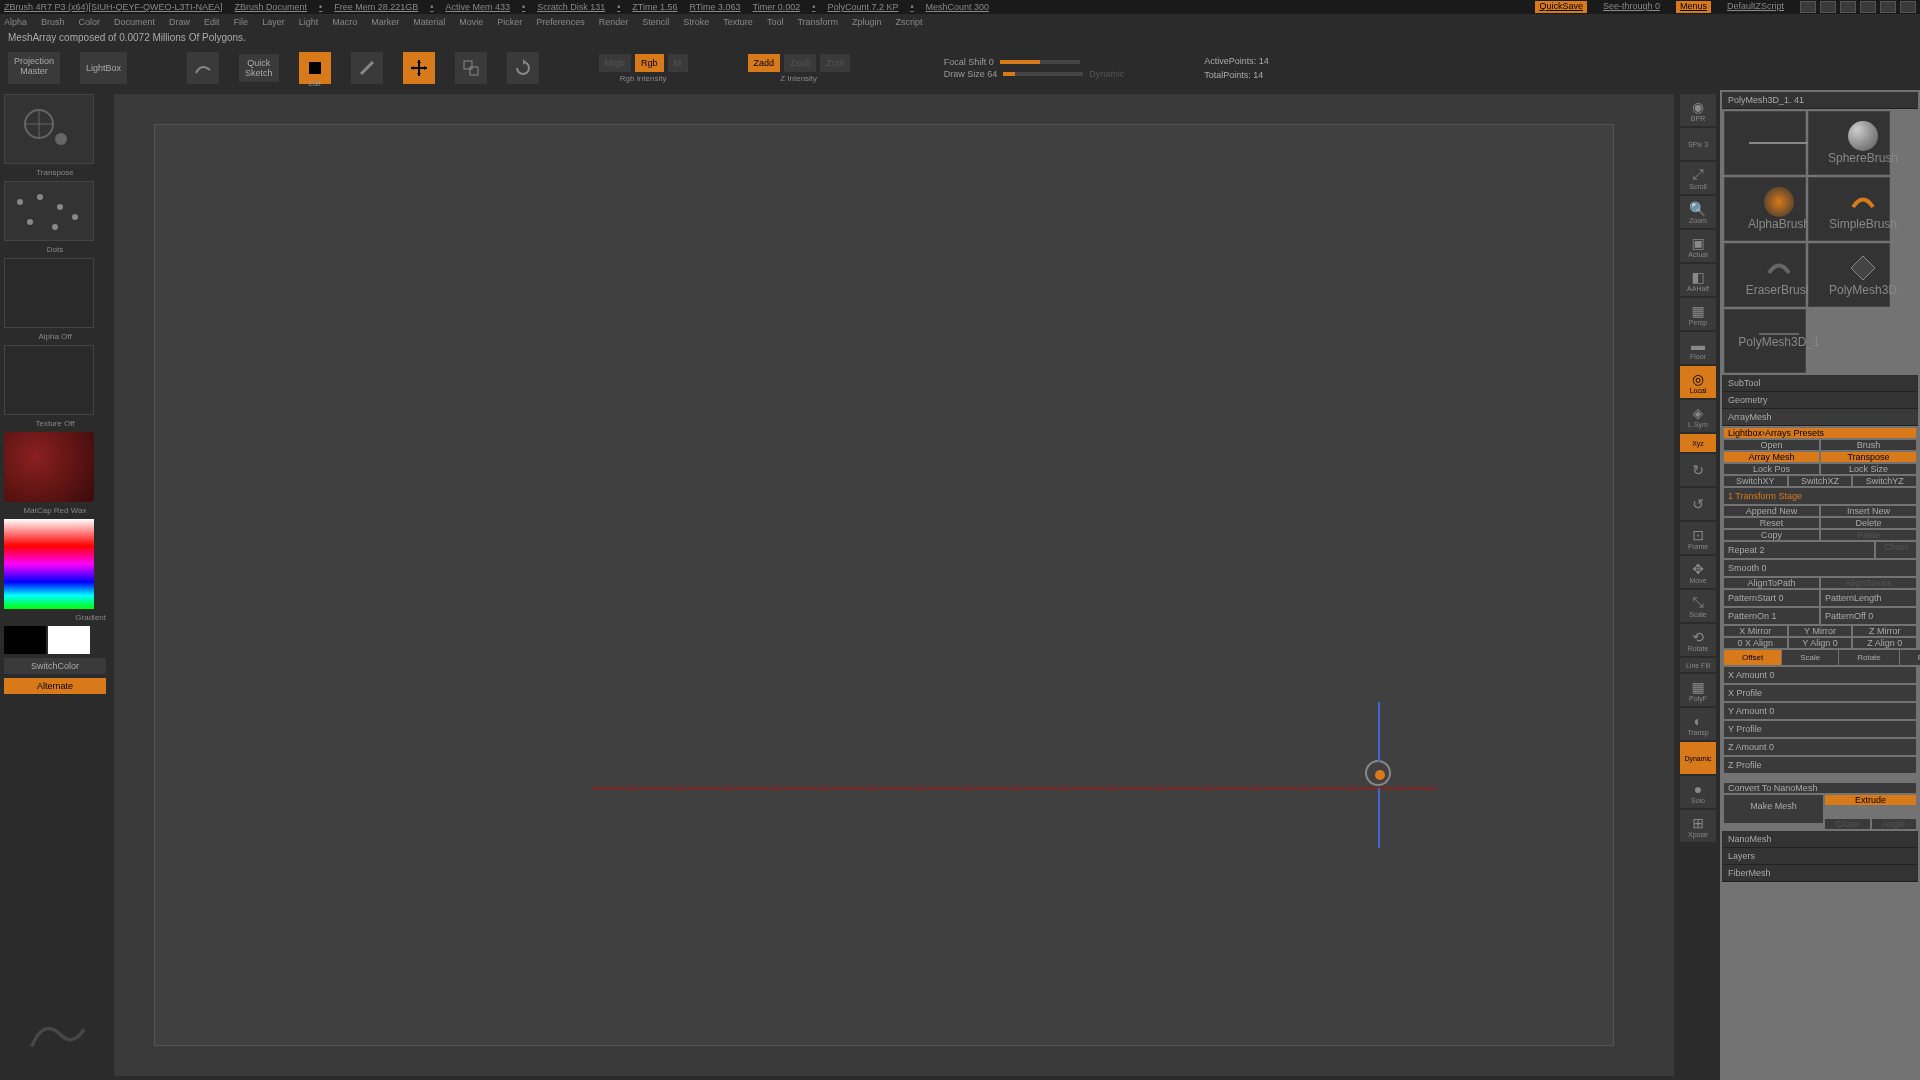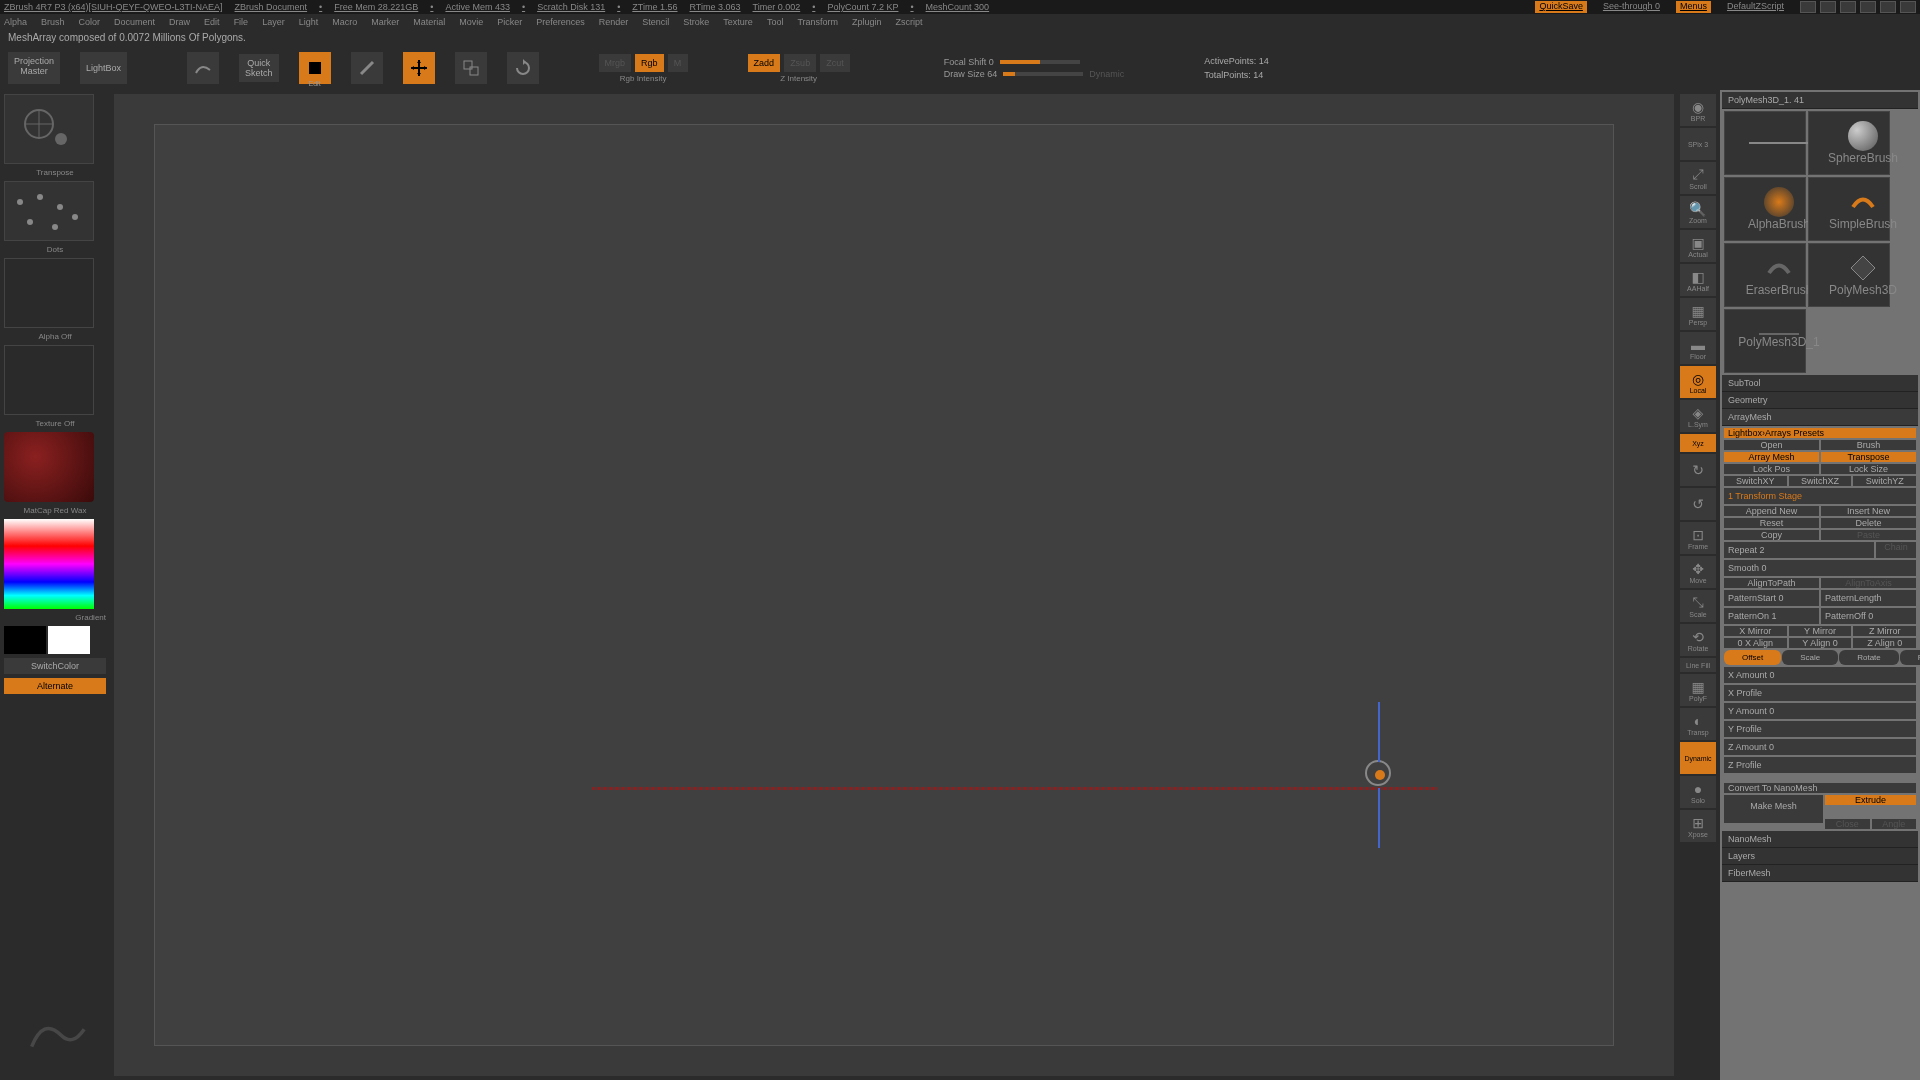--- a/index.html
+++ b/index.html
@@ -71,21 +71,21 @@
 .thumb .shape { width: 30px; height: 30px; }
 
 .section-header { background: #333; padding: 3px 6px; color: #aaa; border-bottom: 1px solid #222; cursor: pointer; }
 .section-body { padding: 2px; display: flex; flex-direction: column; gap: 2px; }
 .row { display: flex; gap: 2px; }
 .pbtn { flex: 1; background: #3a3a3a; padding: 0 4px; font-size: 9px; color: #aaa; text-align: center; cursor: pointer; }
 .pbtn.active { background: #d97a1a; color: #000; }
 .pbtn.disabled { color: #555; }
 .pslider { background: #3a3a3a; padding: 3px 4px; font-size: 9px; color: #aaa; position: relative; }
 .tab-row { display: flex; gap: 1px; }
-.tab-row .pbtn { font-size: 8px; padding: 3px 18px; border-radius: 6px; }
+.tab-row .pbtn { font-size: 8px; padding: 3px 18px; }
 
 .logo { position: absolute; left: 20px; bottom: 20px; width: 70px; height: 50px; opacity: 0.3; }
 .logo svg { width: 100%; height: 100%; }
 </style>
 </head>
 <body>
 
 <div class="titlebar">
   <span>ZBrush 4R7 P3 (x64)[SIUH-QEYF-QWEO-L3TI-NAEA]</span>
   <span>ZBrush Document</span>

